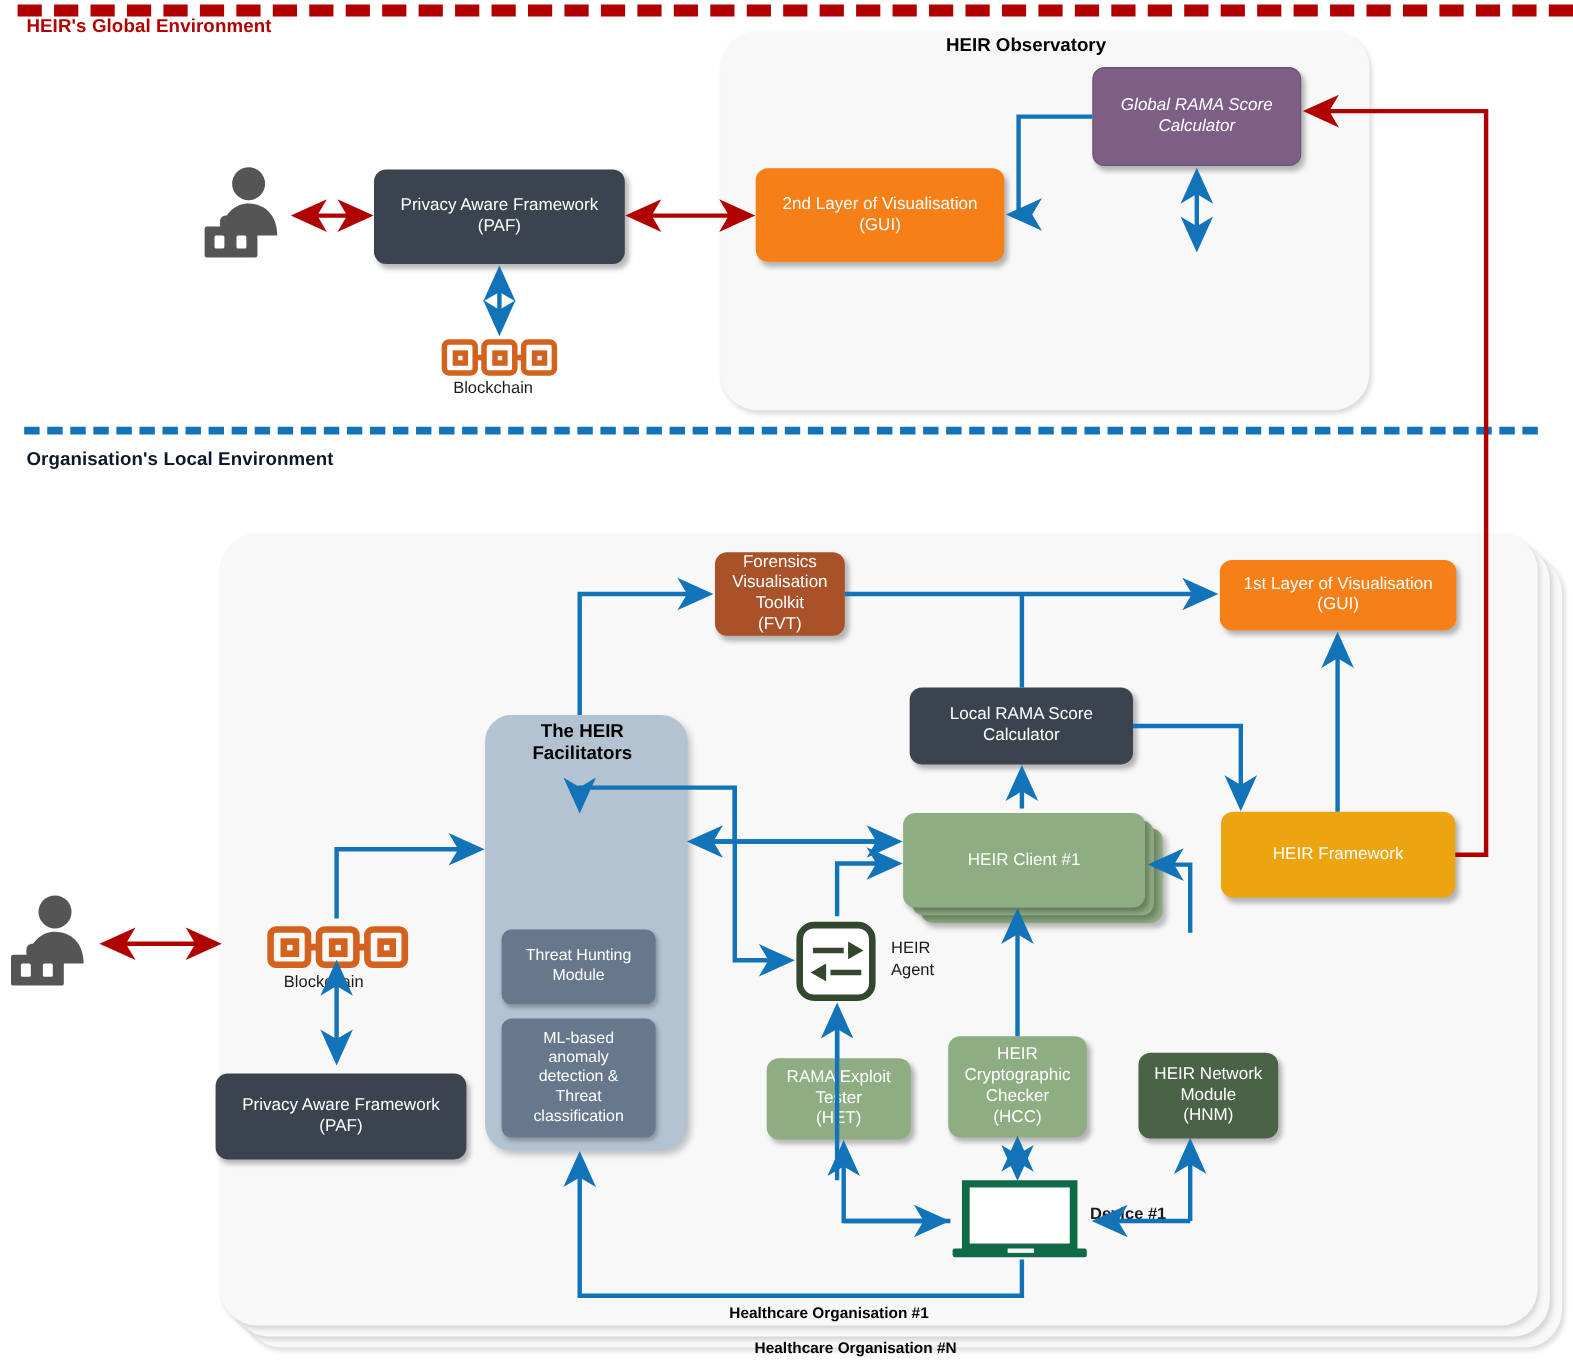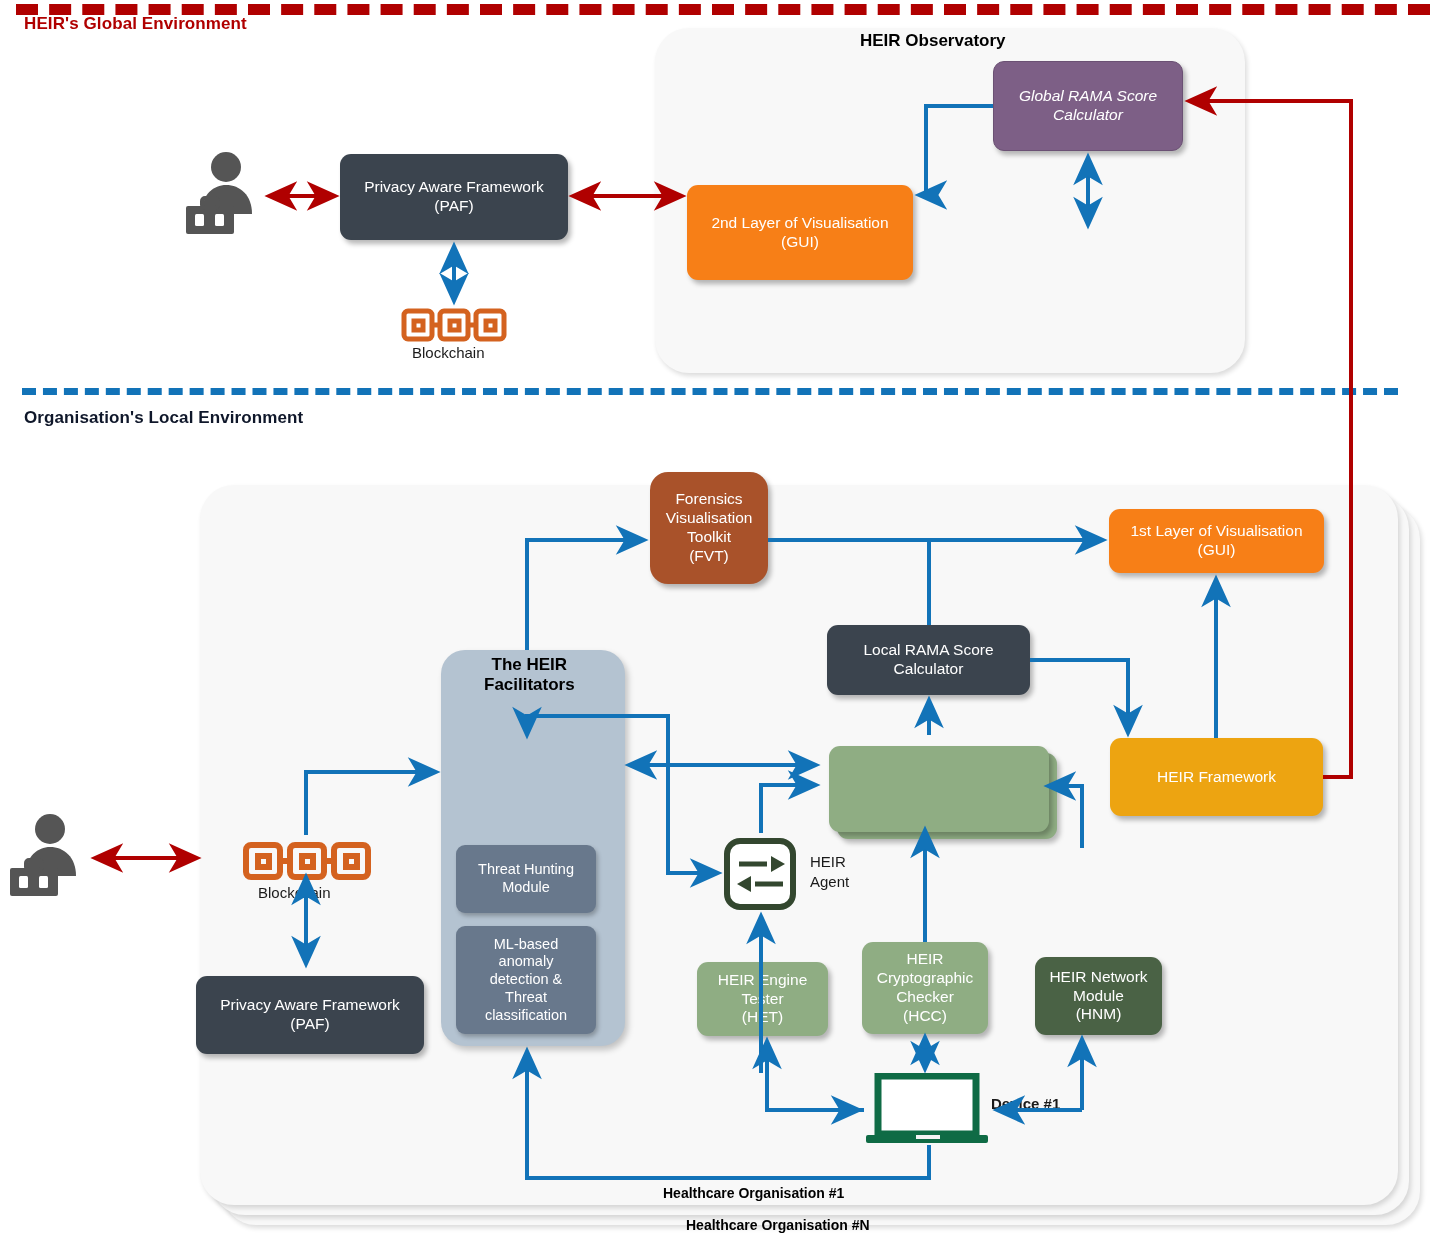--- a/index.html
+++ b/index.html
@@ -79,21 +79,21 @@
   <div class="panel sh" style="left:211px;top:495px;width:1198px;height:720px;"></div>
   <div class="panel sh" style="left:200px;top:485px;width:1198px;height:720px;"></div>
 
   <div class="node dark" style="left:340px;top:154px;width:228px;height:86px;">
     <div>
       <span>Privacy Aware Framework</span><br>
       <span>(PAF)</span>
     </div>
   </div>
 
-  <div class="node orange" style="left:687px;top:153px;width:226px;height:95px;margin-top:32px;">
+  <div class="node orange" style="left:687px;top:153px;width:226px;height:85px;">
     <div>
       <span>2nd Layer of Visualisation</span><br>
       <span>(GUI)</span>
     </div>
   </div>
 
   <div class="node purple" style="left:993px;top:61px;width:190px;height:90px;font-style:italic;">
     <div>
       <span>Global RAMA Score</span><br>
       <span>Calculator</span>
@@ -179,21 +179,21 @@
   <div class="node facilsub" style="left:456px;top:926px;width:140px;height:108px;">
     <div>
       <span>ML-based</span><br>
       <span>anomaly</span><br>
       <span>detection &amp;</span><br>
       <span>Threat</span><br>
       <span>classification</span>
     </div>
   </div>
 
-  <div class="node brown" style="left:650px;top:472px;width:118px;height:112px;border-radius:18px;">
+  <div class="node brown" style="left:650px;top:502px;width:118px;height:76px;">
     <div>
       <span>Forensics</span><br>
       <span>Visualisation</span><br>
       <span>Toolkit</span><br>
       <span>(FVT)</span>
     </div>
   </div>
 
   <div class="node orange" style="left:1109px;top:509px;width:215px;height:64px;">
     <div>
@@ -205,20 +205,23 @@
   <div class="node dark" style="left:827px;top:625px;width:203px;height:70px;">
     <div>
       <span>Local RAMA Score</span><br>
       <span>Calculator</span>
     </div>
   </div>
 
   <div class="stackwrap" style="left:821px;top:739px;width:236px;height:100px;">
     <div class="l3" style="left:16px;top:14px;width:220px;height:86px;"></div>
     <div class="l2" style="left:8px;top:7px;width:220px;height:86px;"></div>
+  </div>
+  <div class="node green" style="left:821px;top:739px;width:220px;height:86px;">
+    <span>HEIR Client #1</span>
   </div>
 
   <div class="node amber" style="left:1110px;top:738px;width:213px;height:78px;">
     <span>HEIR Framework</span>
   </div>
 
   <div class="icon" style="left:723px;top:837px;width:76px;height:76px;">
     <svg width="76" height="76" viewBox="0 0 76 76" aria-hidden="true">
       <rect x="4" y="4" width="66" height="66" rx="13" fill="#ffffff" stroke="#33472f" stroke-width="6"></rect>
       <path d="M16 27 H44 M48 27 H52" stroke="#33472f" stroke-width="5" fill="none"></path>
@@ -227,21 +230,21 @@
       <path d="M28 39 L14 47 L28 55 Z" fill="#33472f"></path>
     </svg>
   </div>
   <div class="iconlabel" style="left:810px;top:852px;line-height:1.3;">
     <span>HEIR</span><br>
     <span>Agent</span>
   </div>
 
   <div class="node green" style="left:697px;top:962px;width:131px;height:74px;">
     <div>
-      <span>HEIR Engine</span><br>
+      <span>RAMA Exploit</span><br>
       <span>Tester</span><br>
       <span>(HET)</span>
     </div>
   </div>
 
   <div class="node green" style="left:862px;top:942px;width:126px;height:92px;">
     <div>
       <span>HEIR</span><br>
       <span>Cryptographic</span><br>
       <span>Checker</span><br>

